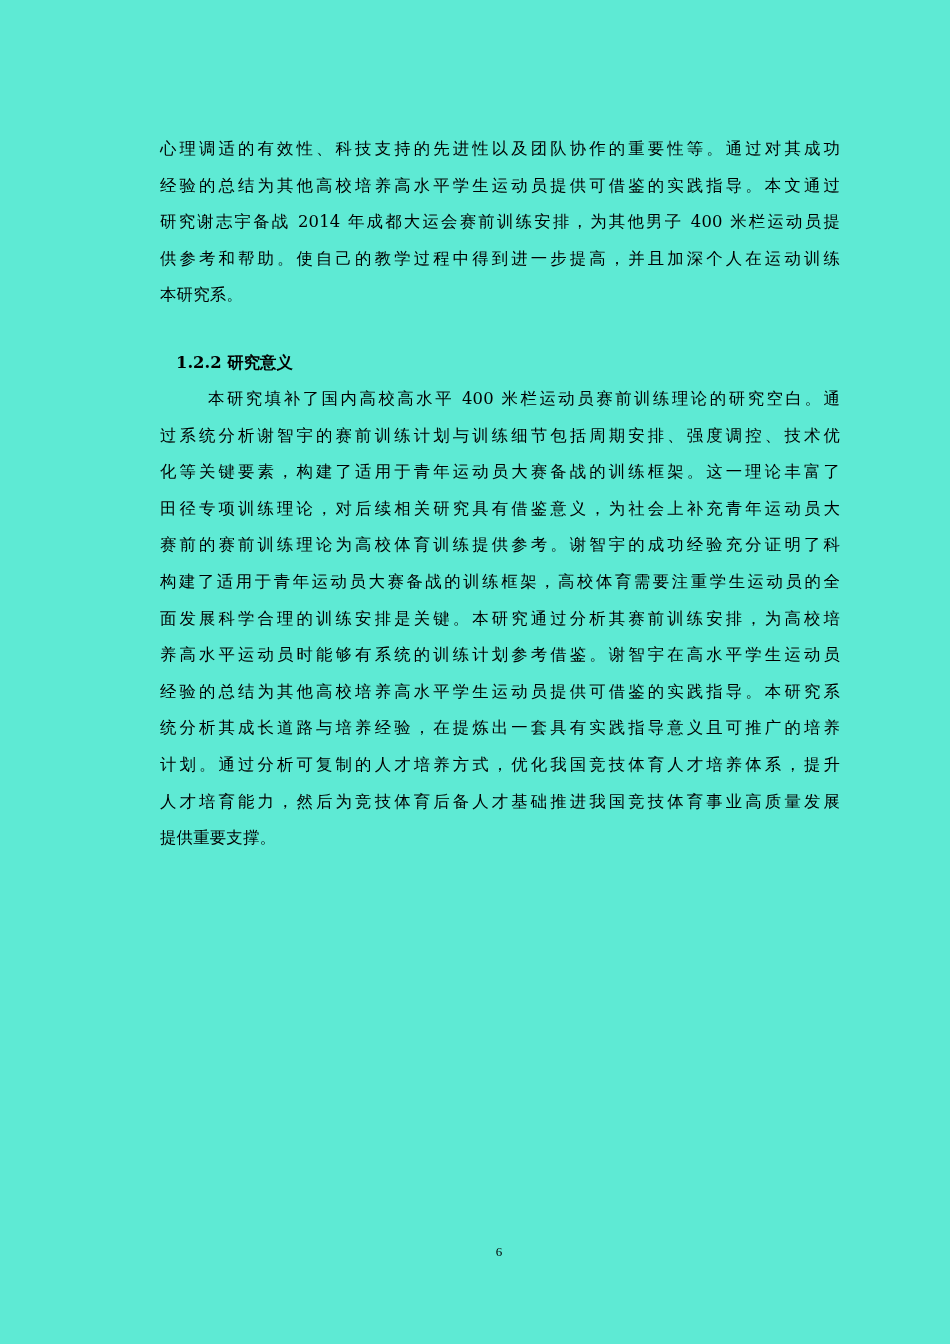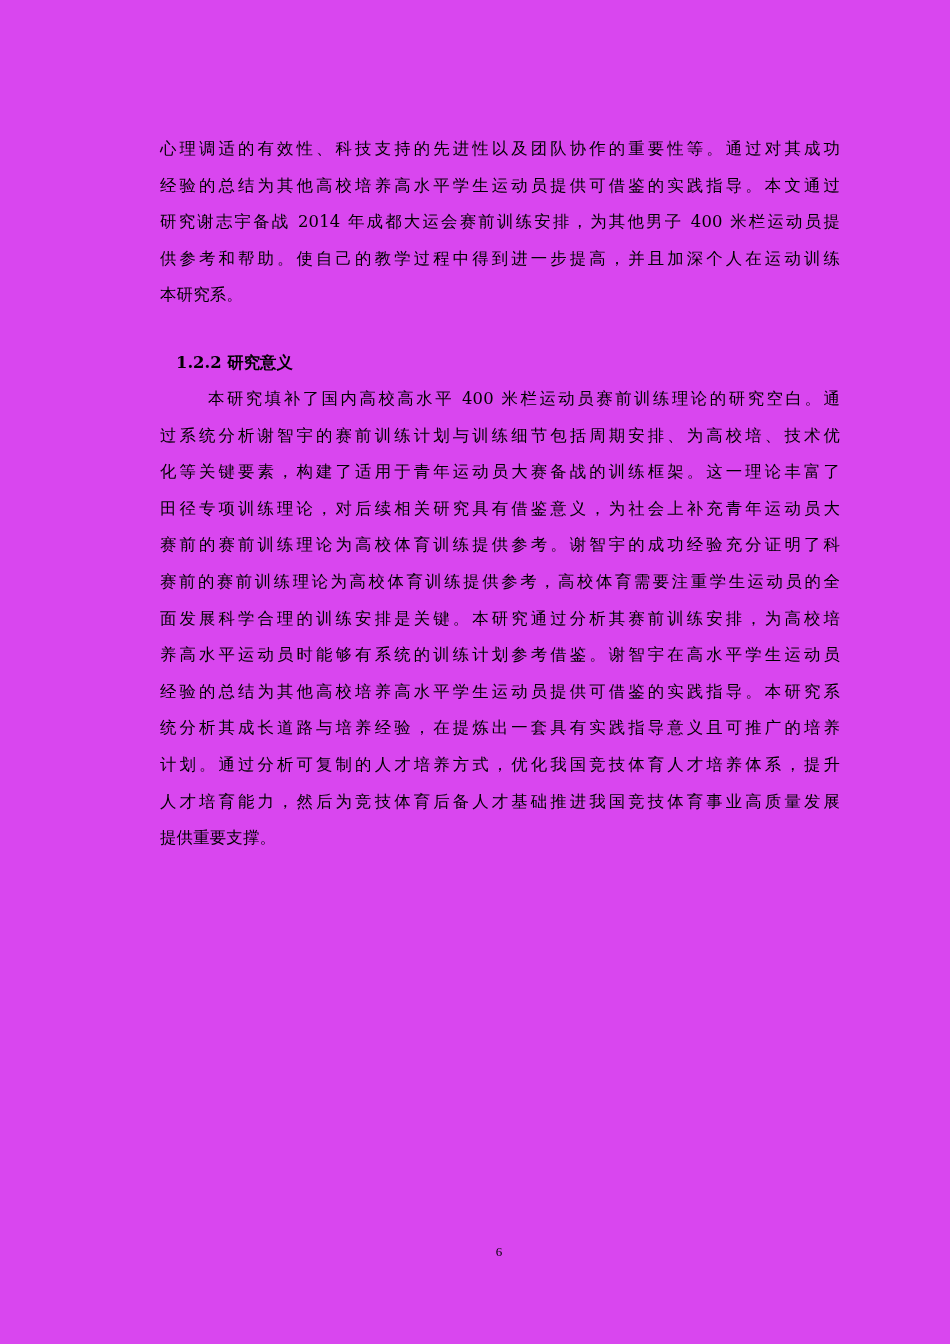--- a/index.html
+++ b/index.html
@@ -14,21 +14,21 @@
       overflow: hidden;
       font-family: "DejaVu Serif", "Liberation Serif", serif;
       color: #000000;
     }
     .page {
       position: absolute;
       left: 0;
       top: 0;
       width: 950px;
       height: 1344px;
-      background: #d946ef;
+      background: #5eead4;
     }
     .body-text {
       position: absolute;
       left: 160px;
       width: 680px;
       font-size: 16.4px;
       line-height: 36.6px;
       text-align: justify;
       text-justify: inter-character;
       letter-spacing: 0.2px;
@@ -76,25 +76,25 @@
     <span class="line">经验的总结为其他高校培养高水平学生运动员提供可借鉴的实践指导。本文通过</span>
     <span class="line">研究谢志宇备战 2014 年成都大运会赛前训练安排，为其他男子 400 米栏运动员提</span>
     <span class="line">供参考和帮助。使自己的教学过程中得到进一步提高，并且加深个人在运动训练</span>
     <span class="line last">本研究系。</span>
   </div>
 
   <h3 class="heading">1.2.2 研究意义</h3>
 
   <div class="body-text p2">
     <span class="line indent">本研究填补了国内高校高水平 400 米栏运动员赛前训练理论的研究空白。通</span>
-    <span class="line">过系统分析谢智宇的赛前训练计划与训练细节包括周期安排、为高校培、技术优</span>
+    <span class="line">过系统分析谢智宇的赛前训练计划与训练细节包括周期安排、强度调控、技术优</span>
     <span class="line">化等关键要素，构建了适用于青年运动员大赛备战的训练框架。这一理论丰富了</span>
     <span class="line">田径专项训练理论，对后续相关研究具有借鉴意义，为社会上补充青年运动员大</span>
     <span class="line">赛前的赛前训练理论为高校体育训练提供参考。谢智宇的成功经验充分证明了科</span>
-    <span class="line">赛前的赛前训练理论为高校体育训练提供参考，高校体育需要注重学生运动员的全</span>
+    <span class="line">构建了适用于青年运动员大赛备战的训练框架，高校体育需要注重学生运动员的全</span>
     <span class="line">面发展科学合理的训练安排是关键。本研究通过分析其赛前训练安排，为高校培</span>
     <span class="line">养高水平运动员时能够有系统的训练计划参考借鉴。谢智宇在高水平学生运动员</span>
     <span class="line">经验的总结为其他高校培养高水平学生运动员提供可借鉴的实践指导。本研究系</span>
     <span class="line">统分析其成长道路与培养经验，在提炼出一套具有实践指导意义且可推广的培养</span>
     <span class="line">计划。通过分析可复制的人才培养方式，优化我国竞技体育人才培养体系，提升</span>
     <span class="line">人才培育能力，然后为竞技体育后备人才基础推进我国竞技体育事业高质量发展</span>
     <span class="line last">提供重要支撑。</span>
   </div>
 
   <div class="page-number">6</div>

